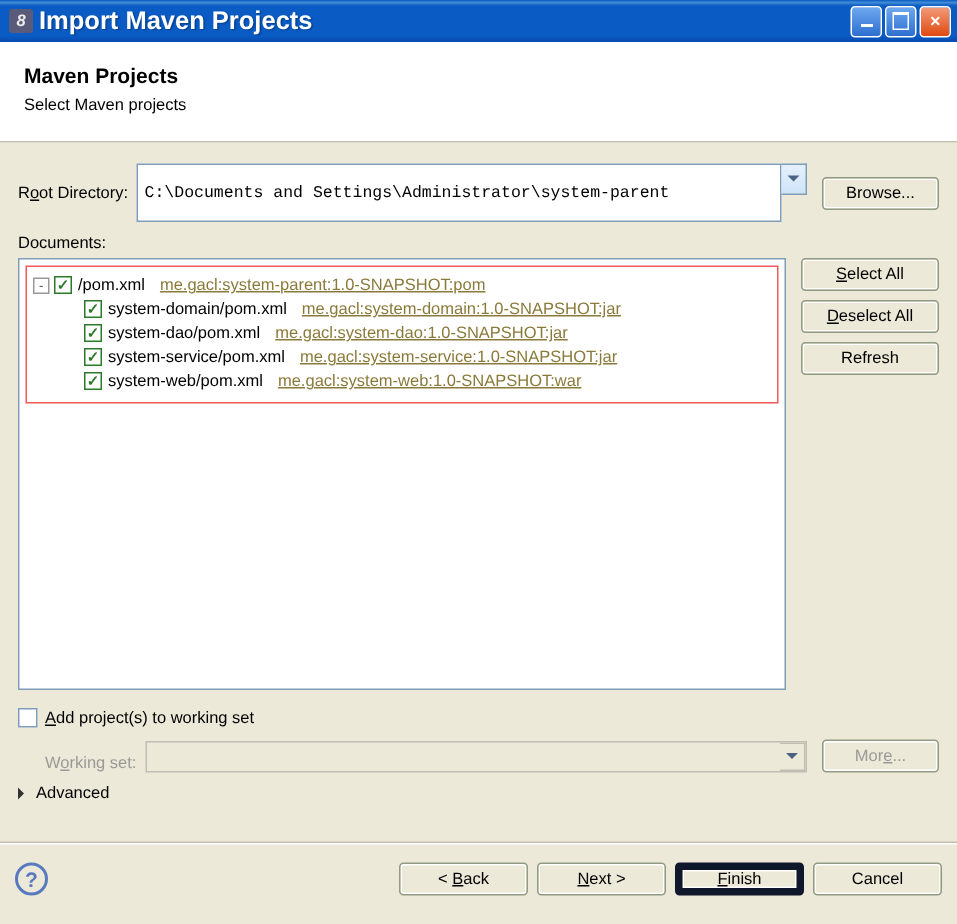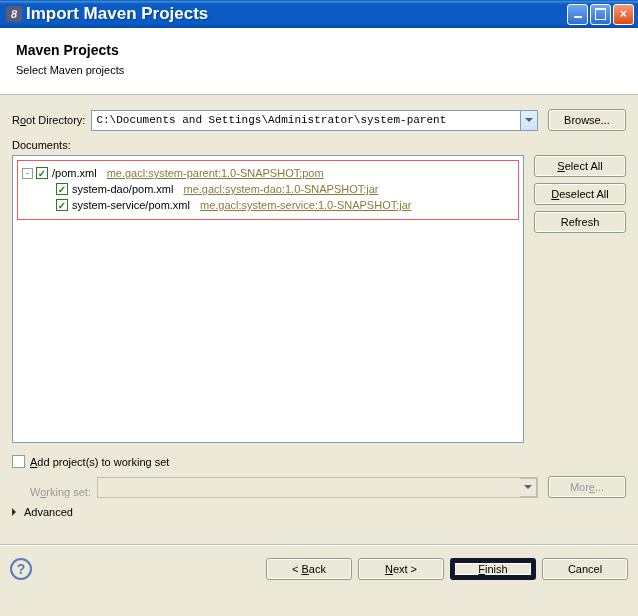--- a/index.html
+++ b/index.html
@@ -15,21 +15,21 @@
 .win-max::after { content:""; display:block; width:9px; height:9px; border:1px solid #fff; border-top-width:2px; }
 
 .header-area { background:#fff; padding:14px 16px 18px; border-bottom:1px solid #c0c0b0; }
 .header-title { font-size: 14px; font-weight: bold; margin-bottom: 6px; }
 .header-sub { font-size: 11px; }
 
 .content { padding: 14px 12px 8px; }
 .row { display:flex; align-items:center; margin-bottom:8px; }
 .label { margin-right: 6px; }
 .ul { text-decoration: underline; }
-.root-input { flex:1; height:21px; border:1px solid #7f9db9; background:#fff; padding:2px 4px; font-family: "Courier New", monospace; font-size: 11px; }
+.root-input { flex:1; height:39px; border:1px solid #7f9db9; background:#fff; padding:2px 4px; font-family: "Courier New", monospace; font-size: 11px; }
 .root-input-wrap { flex:1; position:relative; display:flex; }
 .dd-arrow { width:17px; height:21px; border:1px solid #7f9db9; border-left:none; background:linear-gradient(180deg,#e4f0fc,#cfe4f9); display:flex; align-items:center; justify-content:center; }
 .dd-arrow::after { content:""; border:4px solid transparent; border-top-color:#4d6185; margin-top:3px; }
 
 .btn { height:22px; min-width:86px; background:#ece9d8; border:1px solid #919b83; border-radius:3px; padding:0 8px; font-size:11px; box-shadow: inset 0 0 0 1px #fff; cursor:default; }
 .btn.browse { min-width:78px; margin-left:10px; }
 .btn-col { width:92px; display:flex; flex-direction:column; gap:6px; margin-left:10px; }
 
 .proj-label { margin-bottom:4px; display:block; }
 .proj-row { display:flex; align-items:flex-start; }
@@ -100,29 +100,43 @@
         <div class="tree-node">
           <span class="expander">-</span>
           <span class="cb"></span>
           <span class="node-name">/pom.xml</span>
           <span class="node-desc">me.gacl:system-parent:1.0-SNAPSHOT:pom</span>
         </div>
         <div class="tree-node">
           <span class="indent"></span>
             <span class="indent"></span>
           <span class="cb"></span>
+          <span class="node-name">system-domain/pom.xml</span>
+          <span class="node-desc">me.gacl:system-domain:1.0-SNAPSHOT:jar</span>
+        </div>
+        <div class="tree-node">
+          <span class="indent"></span>
+            <span class="indent"></span>
+          <span class="cb"></span>
           <span class="node-name">system-dao/pom.xml</span>
           <span class="node-desc">me.gacl:system-dao:1.0-SNAPSHOT:jar</span>
         </div>
         <div class="tree-node">
           <span class="indent"></span>
             <span class="indent"></span>
           <span class="cb"></span>
           <span class="node-name">system-service/pom.xml</span>
           <span class="node-desc">me.gacl:system-service:1.0-SNAPSHOT:jar</span>
+        </div>
+        <div class="tree-node">
+          <span class="indent"></span>
+            <span class="indent"></span>
+          <span class="cb"></span>
+          <span class="node-name">system-web/pom.xml</span>
+          <span class="node-desc">me.gacl:system-web:1.0-SNAPSHOT:war</span>
         </div>
       </div>
     </div>
     <div class="btn-col">
       <button class="btn"><span></span><span class="ul">S</span><span>elect All</span></button>
       <button class="btn"><span></span><span class="ul">D</span><span>eselect All</span></button>
       <button class="btn">Refresh</button>
     </div>
   </div>
 

